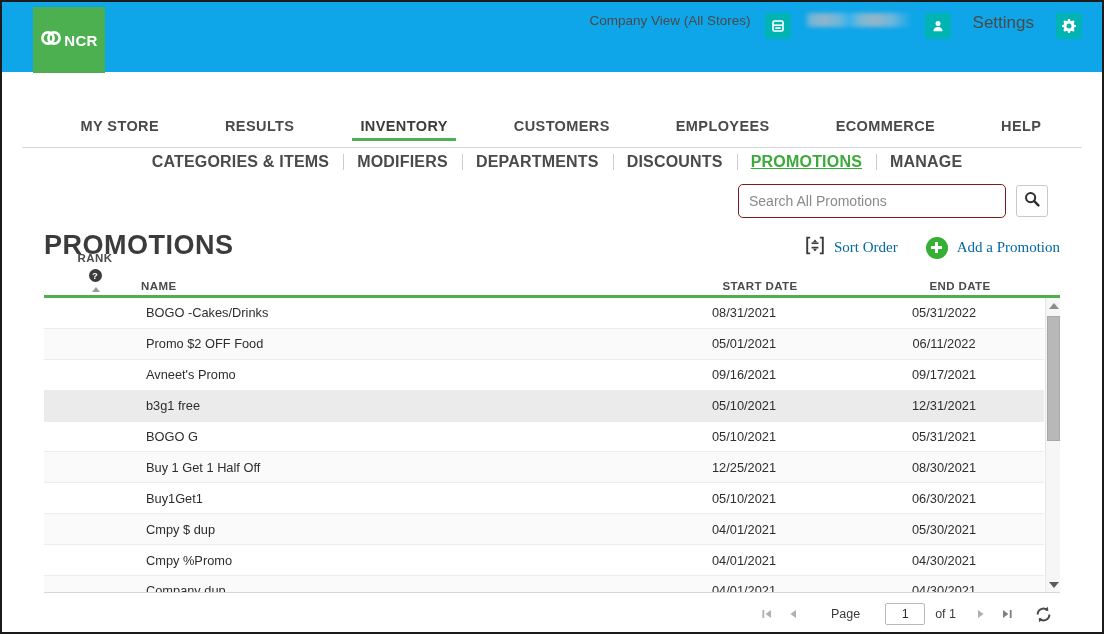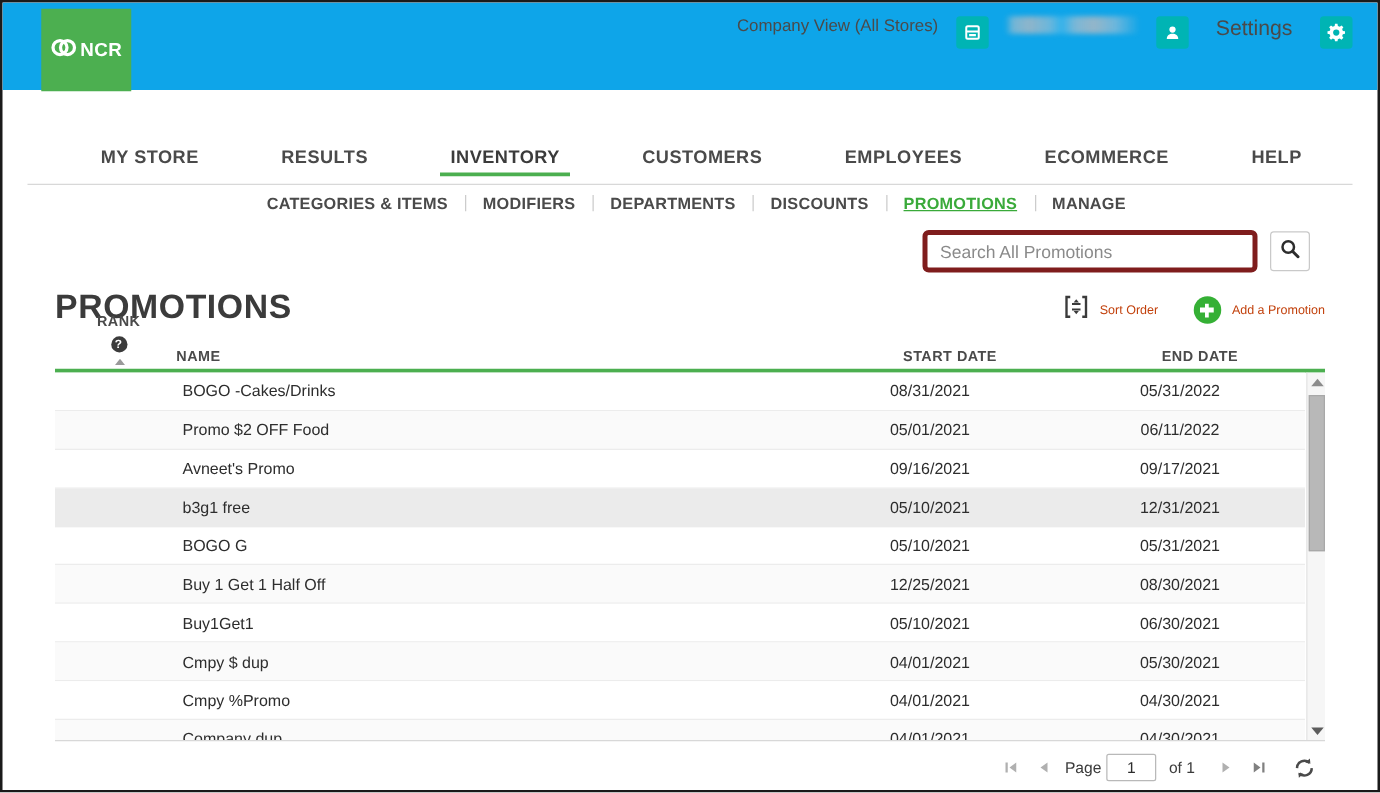--- a/index.html
+++ b/index.html
@@ -143,21 +143,21 @@
   
   .sub-nav {
     height: 28px;
     display: flex;
     align-items: center;
     justify-content: center;
     padding-left: 10px;
     gap: 0;
   }
   .sub-nav-item {
-    font-size: 13px;
+    font-size: 16px;
     font-weight: bold;
     color: #4a4a4a;
     letter-spacing: 0.2px;
     padding: 0 14px;
     cursor: pointer;
     position: relative;
     white-space: nowrap;
   }
   .sub-nav-item + .sub-nav-item::before {
     content: "";
@@ -182,21 +182,21 @@
     position: absolute;
     right: 54px;
     top: 8px;
     display: flex;
     align-items: center;
     gap: 10px;
   }
   .search-input {
     width: 268px;
     height: 34px;
-    border: 4px solid #7f1d1d;
+    border: 1px solid #7f1d1d;
     border-radius: 5px;
     padding: 0 10px;
     font-size: 14px;
     color: #333;
     font-family: "Liberation Sans", sans-serif;
     outline: none;
     background: #fff;
   }
   .search-input::placeholder { color: #8a8a8a; }
   .search-btn {
@@ -234,22 +234,23 @@
     align-items: center;
     gap: 28px;
   }
   .action-btn {
     display: flex;
     align-items: center;
     gap: 9px;
     cursor: pointer;
   }
   .action-label {
-    font-size: 10px;
-    color: #c2410c;
+    font-size: 15px;
+    color: #0369a1;
+    font-family: Liberation Serif, serif;
   }
   .plus-circle {
     width: 22px;
     height: 22px;
     border-radius: 50%;
     background: #35b035;
     display: flex;
     align-items: center;
     justify-content: center;
     position: relative;
@@ -403,21 +404,21 @@
     width: 26px;
     height: 26px;
     display: flex;
     align-items: center;
     justify-content: center;
     cursor: pointer;
   }
   .pg-label {
     font-size: 12.5px;
     color: #3b3b3b;
-    margin: 0 4px;
+    margin: 0 25px;
   }
   .pg-input {
     width: 40px;
     height: 22px;
     border: 1px solid #b9b9b9;
     border-radius: 2px;
     text-align: center;
     font-size: 12.5px;
     color: #2d2d2d;
     font-family: "Liberation Sans", sans-serif;

